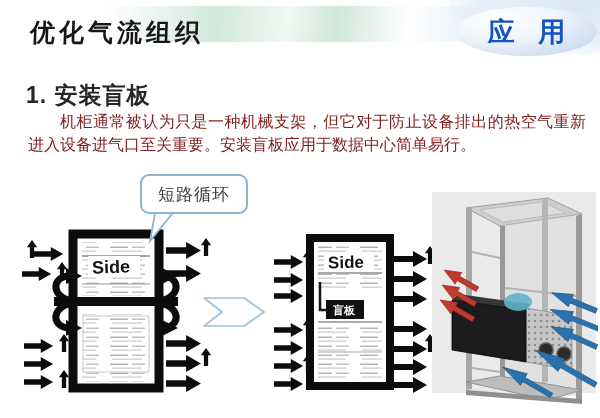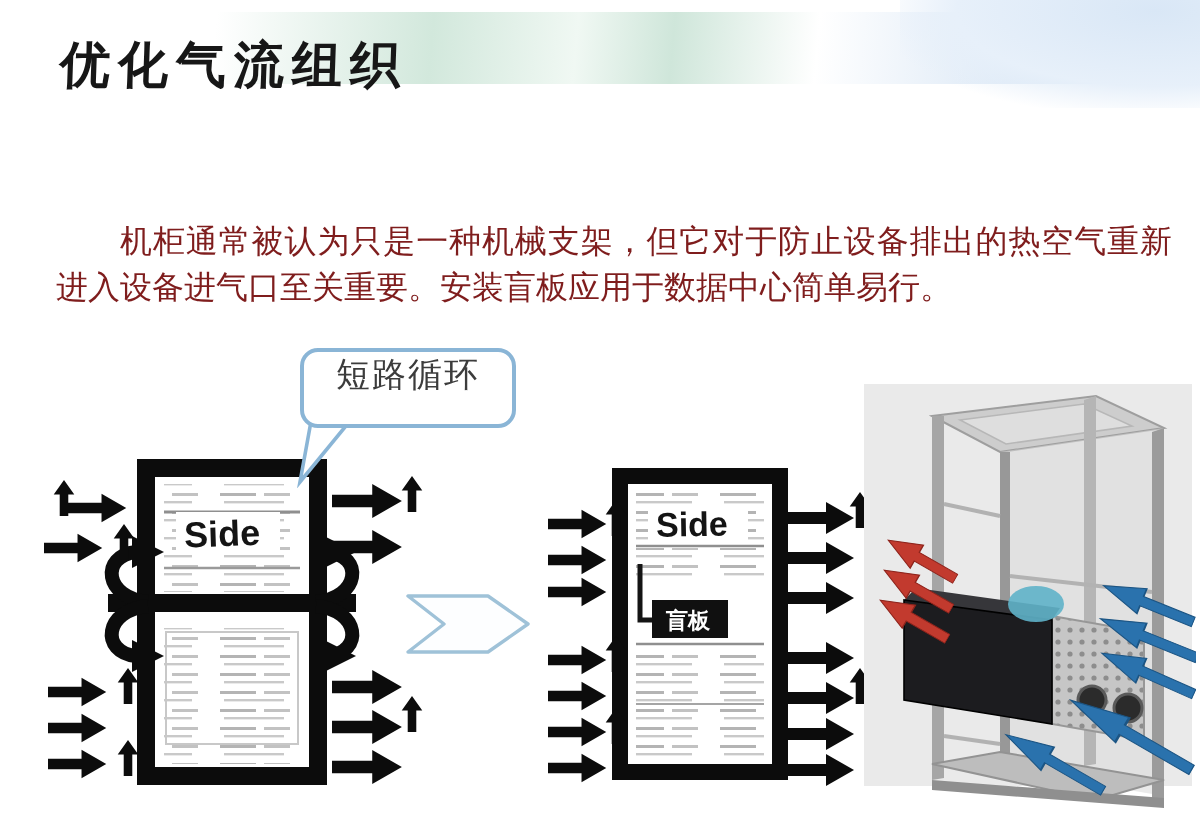--- a/index.html
+++ b/index.html
@@ -31,22 +31,22 @@
     position:absolute;left:26px;top:80px;margin:0;
     font-size:23px;font-weight:600;color:#262626;letter-spacing:1px;
   }
   .body-paragraph{
     position:absolute;left:28px;top:111px;width:558px;margin:0;
     font-size:16px;line-height:1.42;color:#7f1d1d;text-indent:2em;text-align:justify;
   }
   .callout-bubble{
     position:absolute;left:140px;top:174px;width:104px;height:36px;z-index:3;
     background:#ffffff;border:2px solid #8ab5d6;border-radius:9px;
-    display:flex;justify-content:center;
-    font-size:17px;color:#3c3c3c;letter-spacing:1px;margin-left:10px;
+    display:flex;align-items:center;justify-content:center;
+    font-size:17px;color:#3c3c3c;letter-spacing:1px;
   }
   .callout-tail{position:absolute;left:146px;top:208px;z-index:2;}
   .diagram{position:absolute;}
   .d-before{left:16px;top:226px;}
   .d-chevron{left:202px;top:296px;}
   .d-after{left:266px;top:226px;}
   .d-photo{left:430px;top:192px;}
   svg text{font-family:"Liberation Sans","DejaVu Sans",sans-serif;}
 </style>
 </head>
@@ -70,22 +70,26 @@
       <circle cx="3" cy="3" r="1.3" fill="#8d8d8d"></circle>
     </pattern>
   </defs>
 </svg>
 
 <div class="slide">
 
   <div class="top-band"></div>
   <div class="band-corner"></div>
 
+  <div class="badge">
+    <span>应 用</span>
+  </div>
 
   <h1 class="page-title">优化气流组织</h1>
+  <h2 class="section-heading">1. 安装盲板</h2>
   <p class="body-paragraph">机柜通常被认为只是一种机械支架，但它对于防止设备排出的热空气重新进入设备进气口至关重要。安装盲板应用于数据中心简单易行。</p>
 
   <div class="callout-bubble">
     <span>短路循环</span>
   </div>
   <svg class="callout-tail" width="36" height="36" viewBox="0 0 36 36">
     <path d="M10 0 L4 33 L31 0" fill="#ffffff" stroke="#8ab5d6" stroke-width="1.8"></path>
   </svg>
 
   <svg class="diagram d-before" width="198" height="180" viewBox="0 0 198 180">

